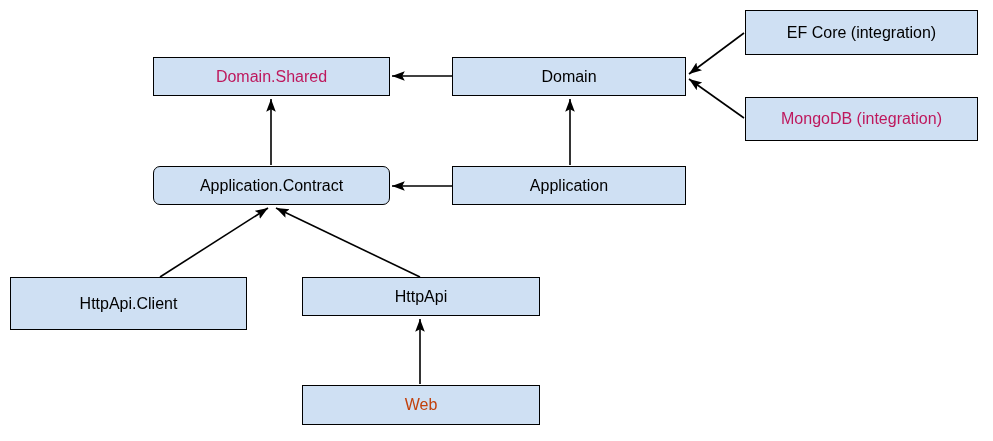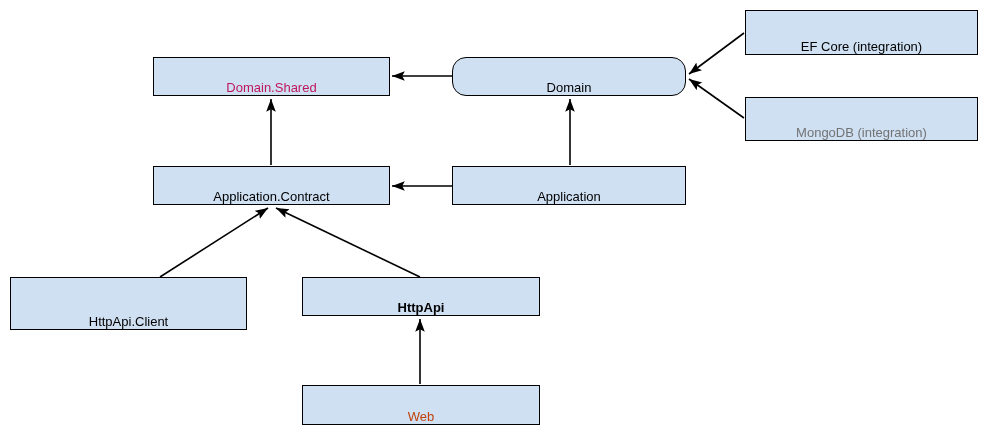--- a/index.html
+++ b/index.html
@@ -25,24 +25,24 @@
     width: 993px;
     height: 441px;
     pointer-events: none;
   }
   .node {
     position: absolute;
     box-sizing: border-box;
     background: #cfe0f3;
     border: 1px solid #000000;
     display: flex;
-    align-items: flex-end;
+    align-items: center;
     justify-content: center;
     color: #000000;
-    font-size: 13px;
+    font-size: 16px;
     font-family: "Liberation Sans", sans-serif;
     line-height: 1.1;
     text-align: center;
     white-space: nowrap;
     z-index: 2;
   }
 </style>
 </head>
 <body>
 
@@ -64,39 +64,39 @@
         <line x1="160" y1="277" x2="268" y2="208" stroke="#000000" marker-end="url(#arrowhead)"></line>
         <line x1="420" y1="277" x2="276" y2="208" stroke="#000000" marker-end="url(#arrowhead)"></line>
         <line x1="420" y1="384" x2="420" y2="319" stroke="#000000" marker-end="url(#arrowhead)"></line>
       </g>
   </svg>
 
   <div id="nodes-group">
       <div class="node" style="left: 153px; top: 57px; width: 237px; height: 39px; background: rgb(207, 224, 243); border-color: rgb(0, 0, 0); color: #be185d;">
         <span>Domain.Shared</span>
       </div>
-      <div class="node" style="left: 452px; top: 57px; width: 234px; height: 39px; background: rgb(207, 224, 243); border-color: rgb(0, 0, 0); color: rgb(0, 0, 0); border-radius: 14px;">
+      <div class="node" style="left: 452px; top: 57px; width: 234px; height: 39px; background: rgb(207, 224, 243); border-color: rgb(0, 0, 0); color: rgb(0, 0, 0);">
         <span>Domain</span>
       </div>
       <div class="node" style="left: 745px; top: 10px; width: 233px; height: 45px; background: rgb(207, 224, 243); border-color: rgb(0, 0, 0); color: rgb(0, 0, 0);">
         <span>EF Core (integration)</span>
       </div>
-      <div class="node" style="left: 745px; top: 97px; width: 233px; height: 44px; background: rgb(207, 224, 243); border-color: rgb(0, 0, 0); color: #737373;">
+      <div class="node" style="left: 745px; top: 97px; width: 233px; height: 44px; background: rgb(207, 224, 243); border-color: rgb(0, 0, 0); color: #be185d;">
         <span>MongoDB (integration)</span>
       </div>
-      <div class="node" style="left: 153px; top: 166px; width: 237px; height: 39px; background: rgb(207, 224, 243); border-color: rgb(0, 0, 0); color: rgb(0, 0, 0);">
+      <div class="node" style="left: 153px; top: 166px; width: 237px; height: 39px; background: rgb(207, 224, 243); border-color: rgb(0, 0, 0); color: rgb(0, 0, 0); border-radius: 7px;">
         <span>Application.Contract</span>
       </div>
       <div class="node" style="left: 452px; top: 166px; width: 234px; height: 39px; background: rgb(207, 224, 243); border-color: rgb(0, 0, 0); color: rgb(0, 0, 0);">
         <span>Application</span>
       </div>
       <div class="node" style="left: 10px; top: 277px; width: 237px; height: 53px; background: rgb(207, 224, 243); border-color: rgb(0, 0, 0); color: rgb(0, 0, 0);">
         <span>HttpApi.Client</span>
       </div>
-      <div class="node" style="left: 302px; top: 277px; width: 238px; height: 39px; background: rgb(207, 224, 243); border-color: rgb(0, 0, 0); color: rgb(0, 0, 0); font-weight: bold;">
+      <div class="node" style="left: 302px; top: 277px; width: 238px; height: 39px; background: rgb(207, 224, 243); border-color: rgb(0, 0, 0); color: rgb(0, 0, 0);">
         <span>HttpApi</span>
       </div>
       <div class="node" style="left: 302px; top: 385px; width: 238px; height: 40px; background: rgb(207, 224, 243); border-color: rgb(0, 0, 0); color: #c2410c;">
         <span>Web</span>
       </div>
     </div>
 
 </div>
 
 </body></html>

